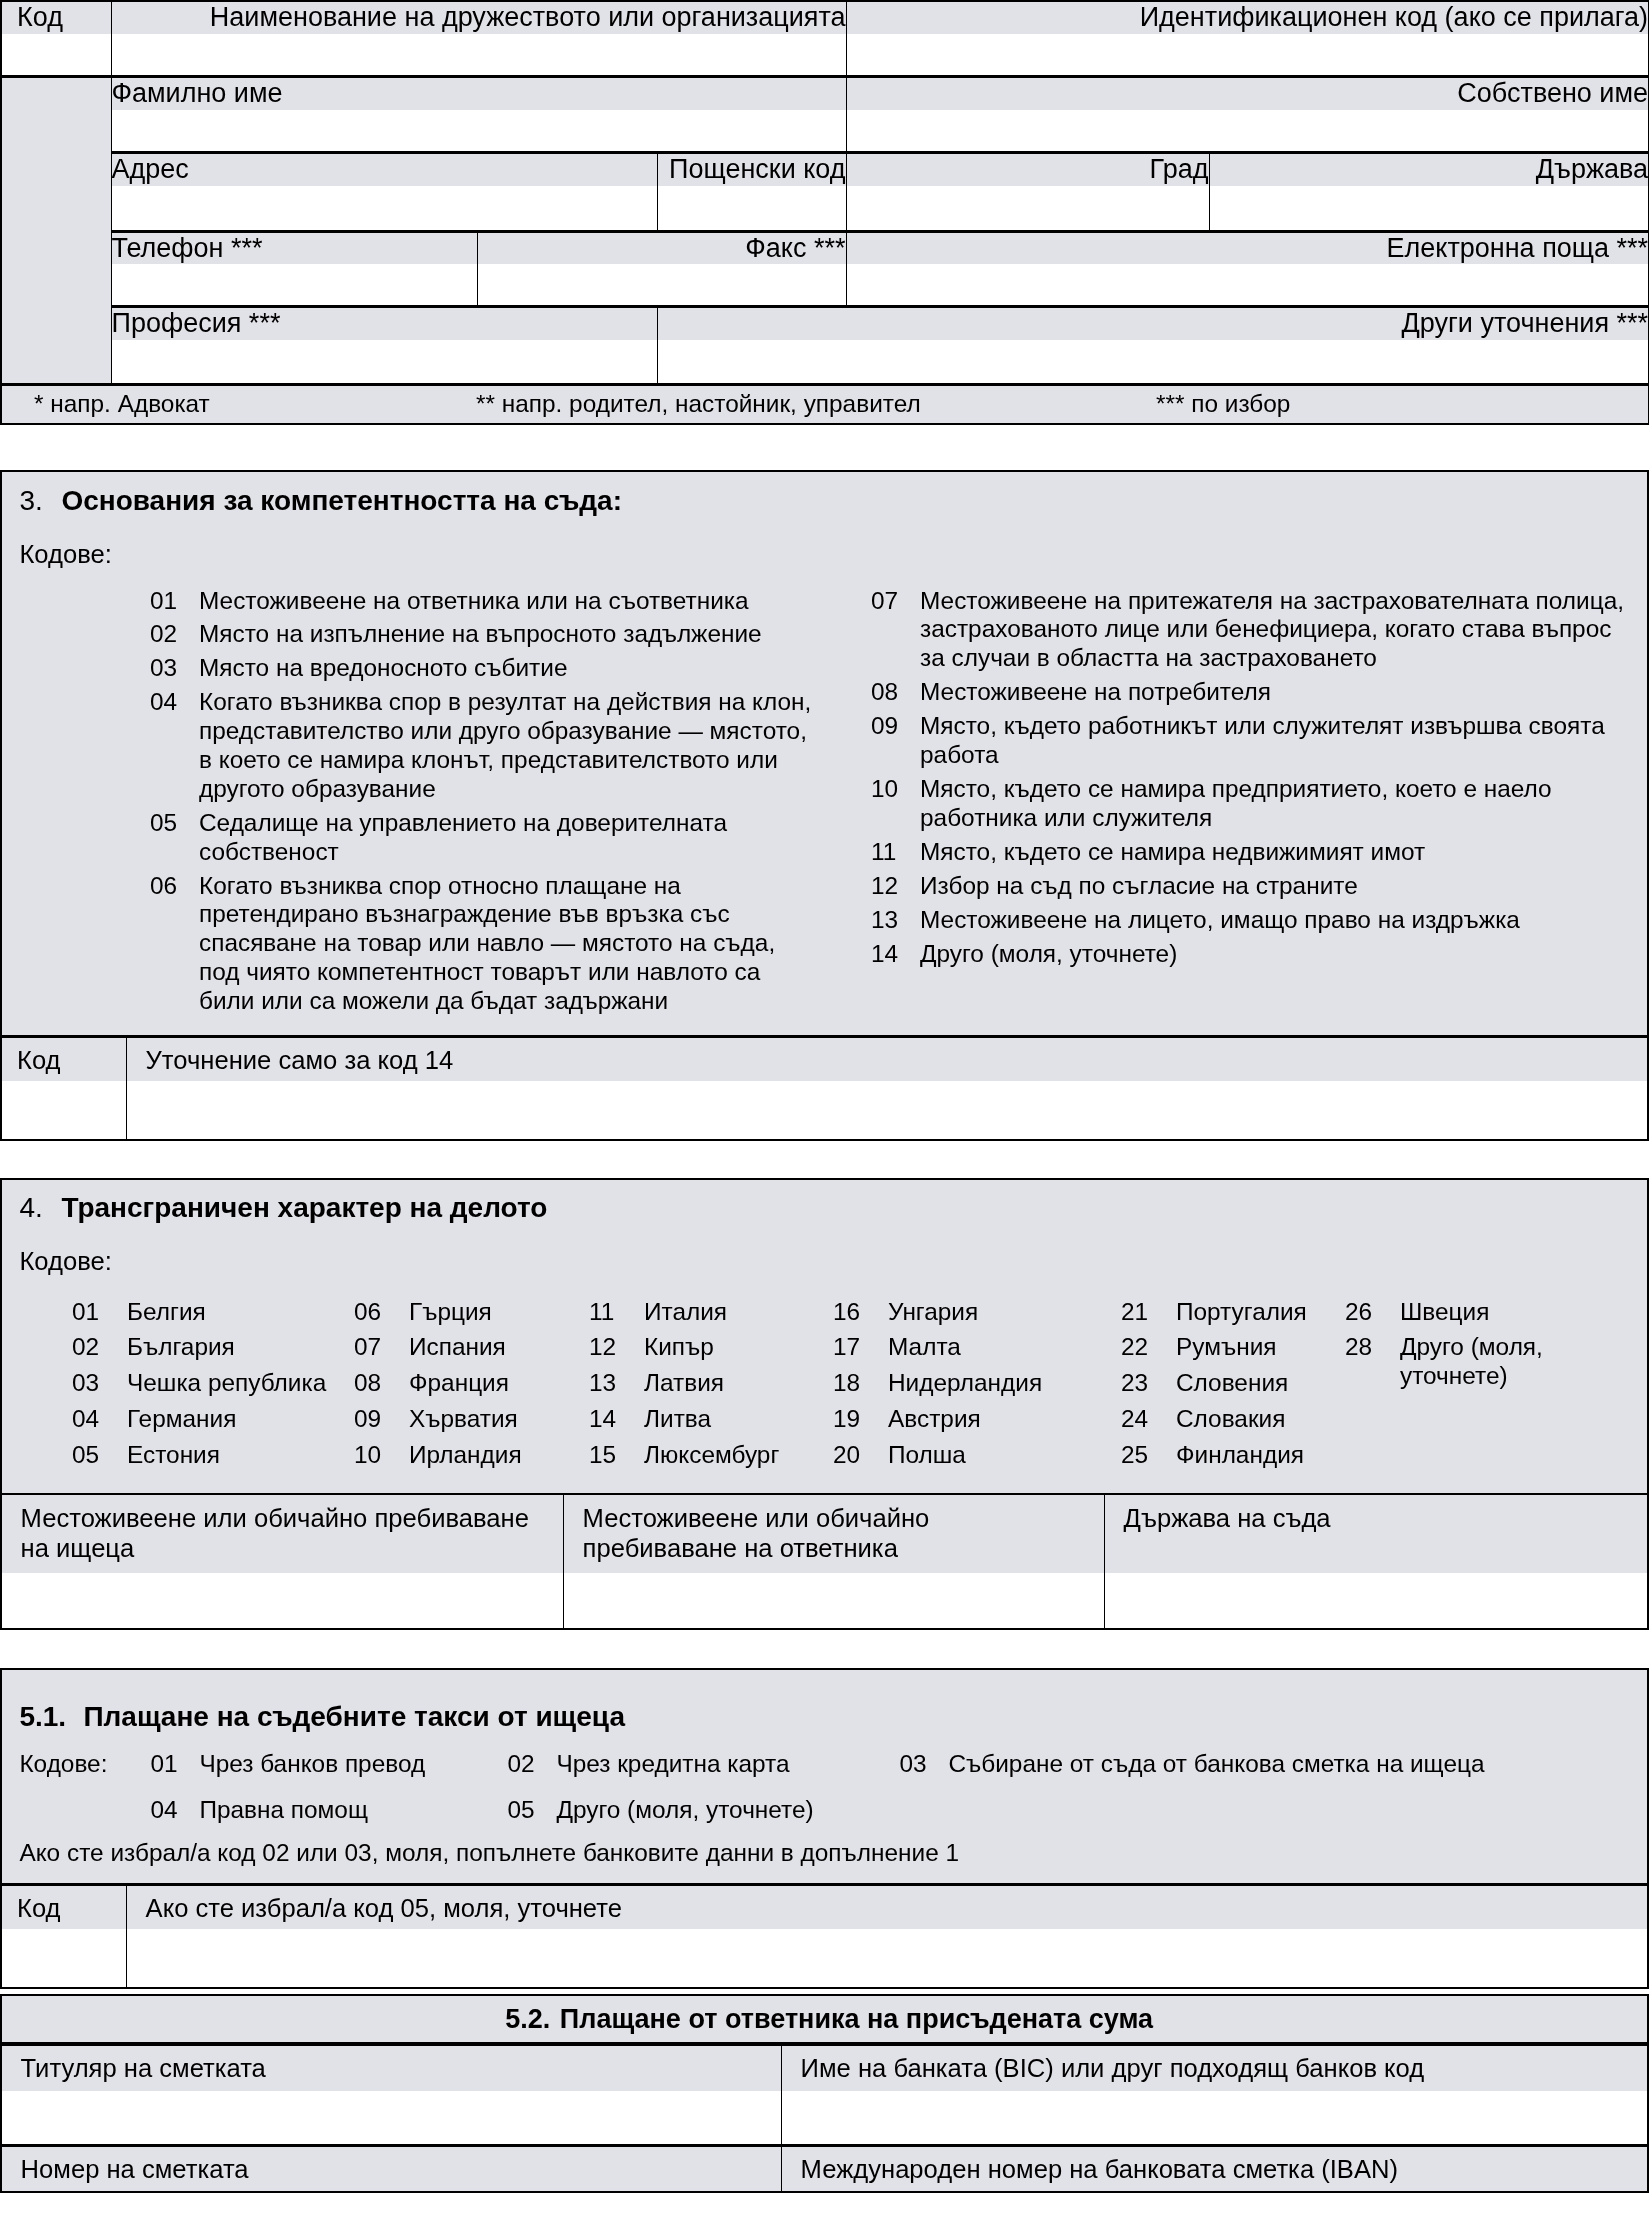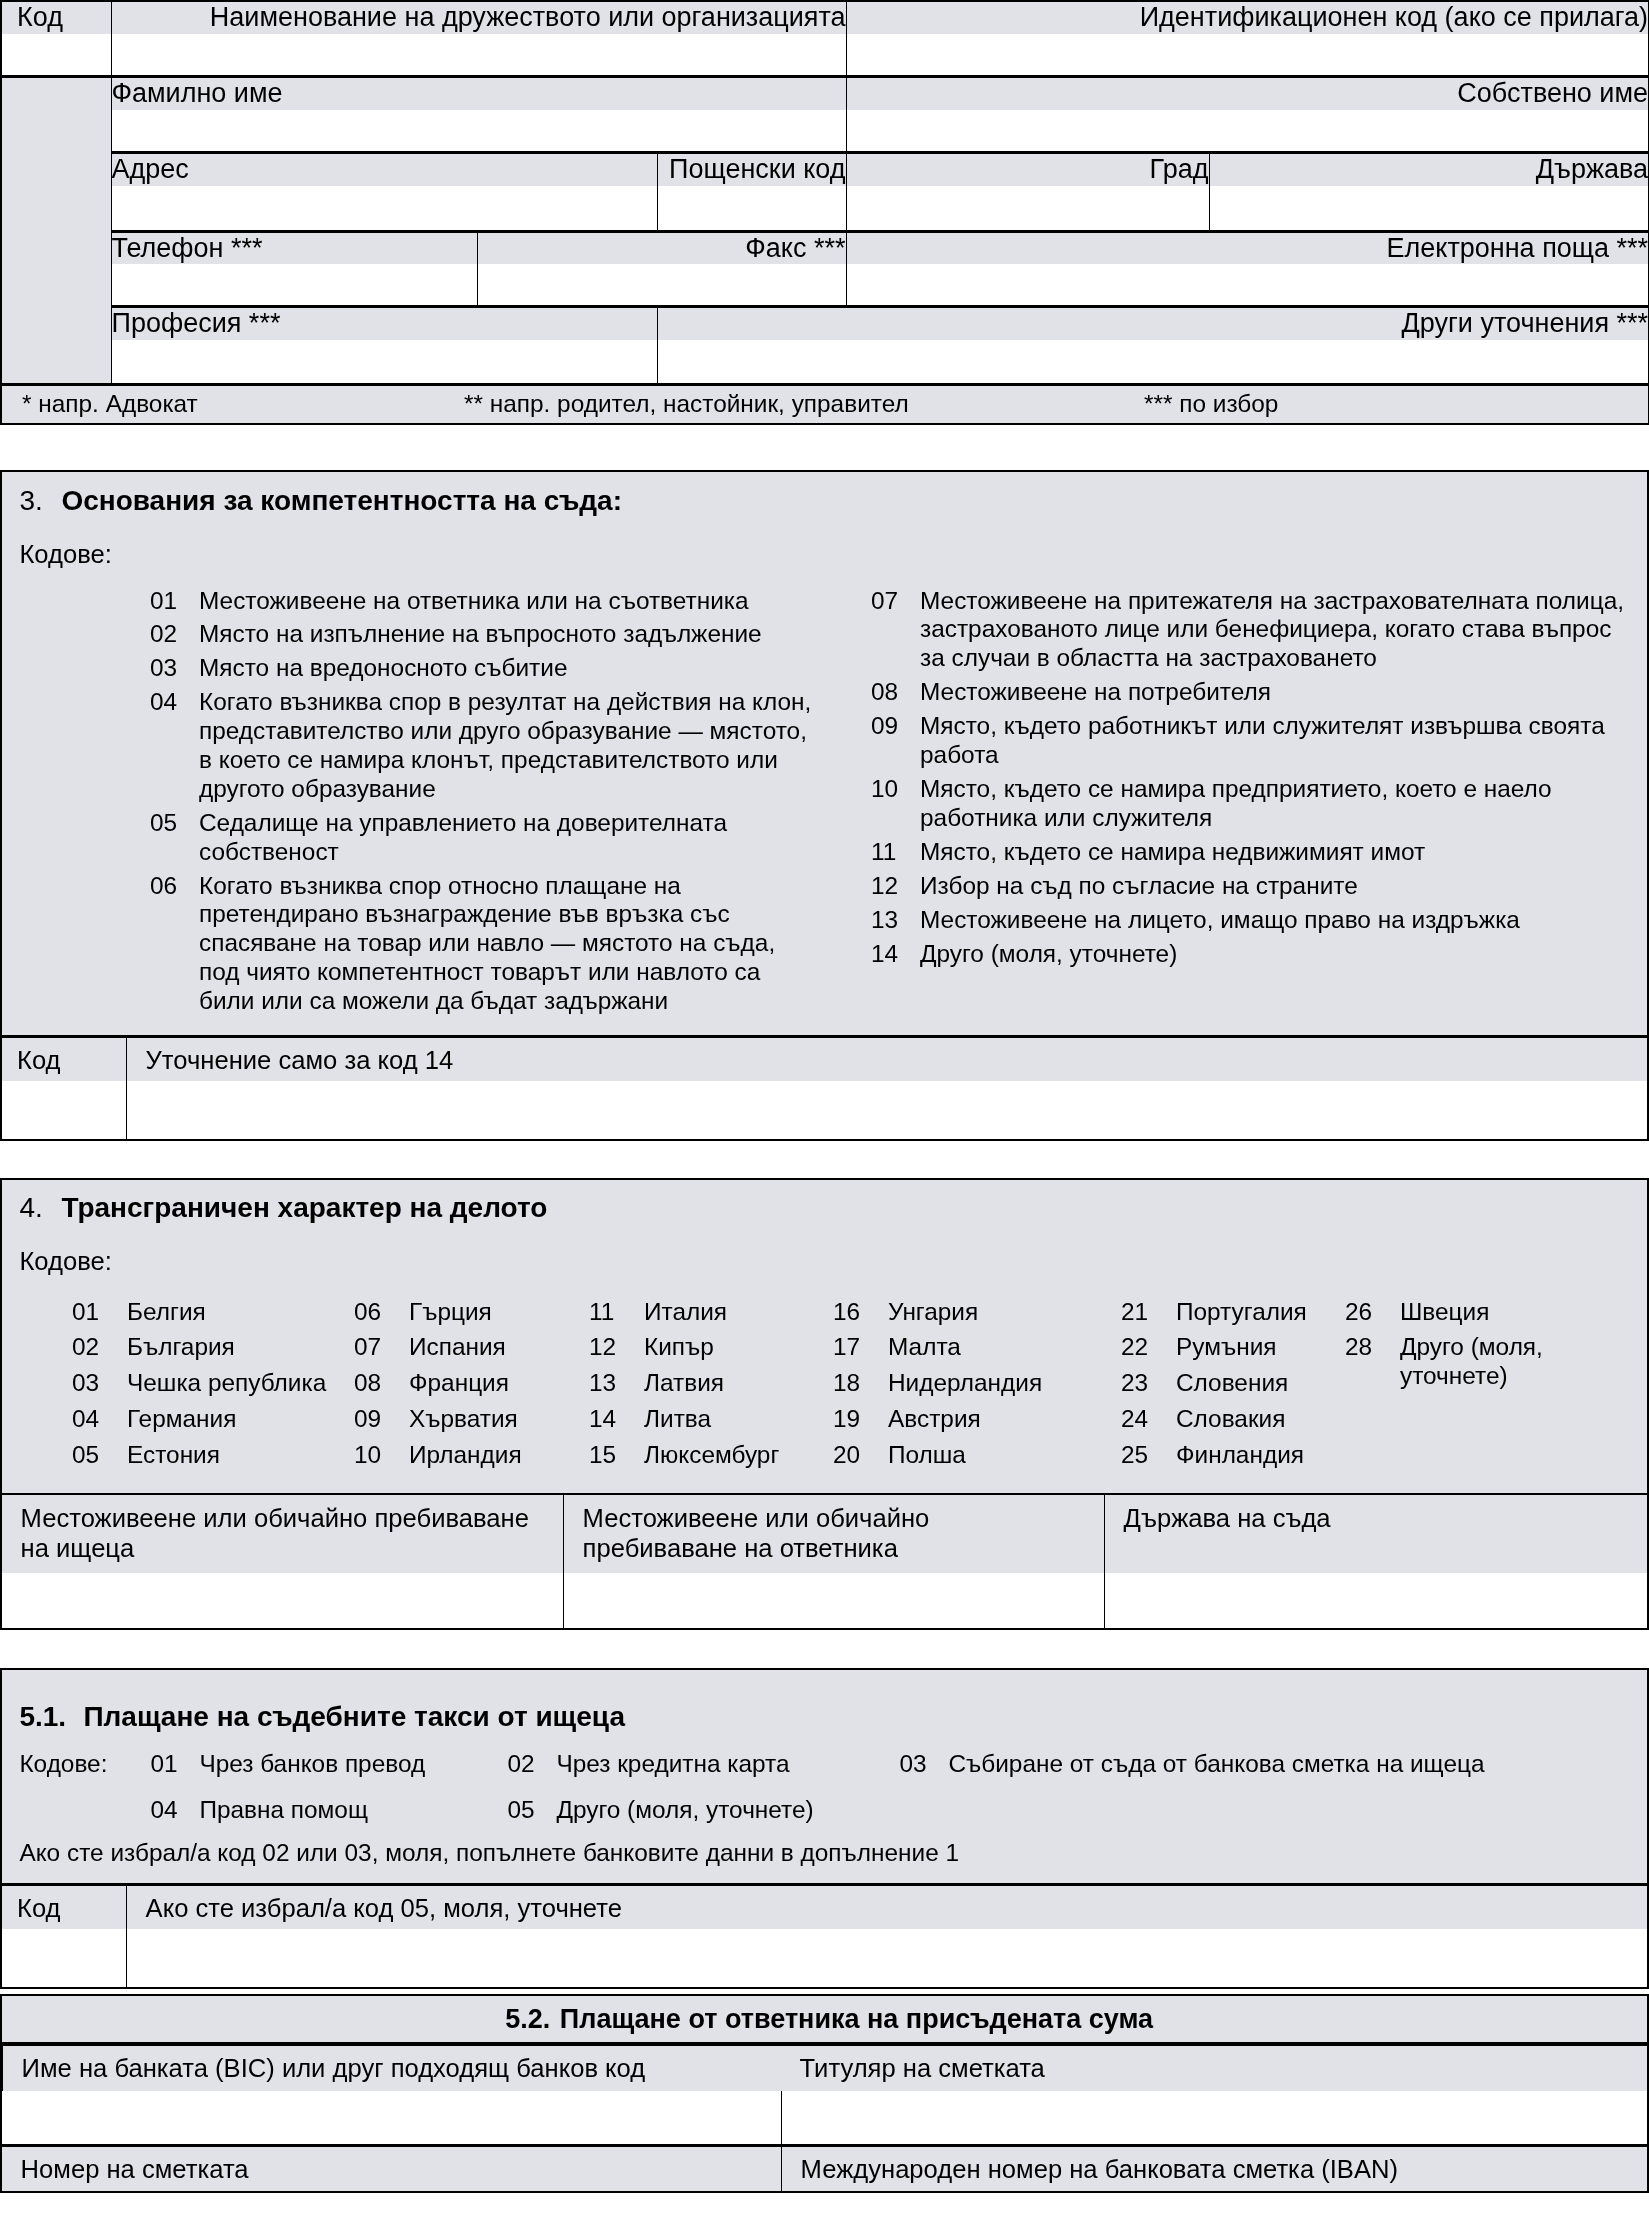--- a/index.html
+++ b/index.html
@@ -7,21 +7,21 @@
   
   table.party{border-collapse:collapse;width:1649px;table-layout:fixed;border:2.9px solid #000;}
   table.party td{padding:0;vertical-align:top;}
   td.h{background:#e1e1e8;font-size:27px;padding:7px 8.1px 4.7px 20px;}
   td.in{background:#fff;}
   tr.rin td{height:41px;border-bottom:3.5px solid #000;}
   tr.rin td.nb{border-bottom:none;}
   td.vl{border-left:1.7px solid #000;text-align:right;}
   td.codecol{background:#e1e1e8;border-right:1.7px solid #000;}
   tr.fnote td{background:#e1e1e8;border-top:3.5px solid #000;height:37px;vertical-align:middle;}
-  .fngrid{display:grid;grid-template-columns:442px 680px auto;padding-left:20px;align-items:center;}
+  .fngrid{display:grid;grid-template-columns:442px 680px auto;padding-left:32px;align-items:center;}
   
   .box{border:2.3px solid #000;background:#e1e1e8;margin:0;}
   .sec-title{font-size:28px;padding:11.6px 17.4px 0 17.4px;}
   .sec-num{display:inline-block;min-width:42px;}
   .sec-num.wide{min-width:64px;font-weight:bold;}
   .b{font-weight:bold;}
   .kodove{padding:22px 0 0 17.4px;font-size:25.6px;}
   
   .codes-wrap{display:flex;padding:17.4px 3.5px 14px 148px;}
   .col-left{width:677px;flex:0 0 677px;}
@@ -383,21 +383,21 @@
     <div class="min"></div>
   </div>
 </div>
 
 <div class="gap8"></div>
 
 <div class="band52">
   <span class="sec-num wide">5.2.</span><span class="b">Плащане от ответника на присъдената сума</span>
 </div>
 <div class="acct">
+  <div class="ah">Титуляр на сметката</div>
   <div class="ah vl3">Име на банката (BIC) или друг подходящ банков код</div>
-  <div class="ah">Титуляр на сметката</div>
   <div class="ain ain1"></div>
   <div class="ain ain1 vl3"></div>
   <div class="ah nt">Номер на сметката</div>
   <div class="ah nt vl3">Международен номер на банковата сметка (IBAN)</div>
 
 </div>
 
 
 </body></html>

